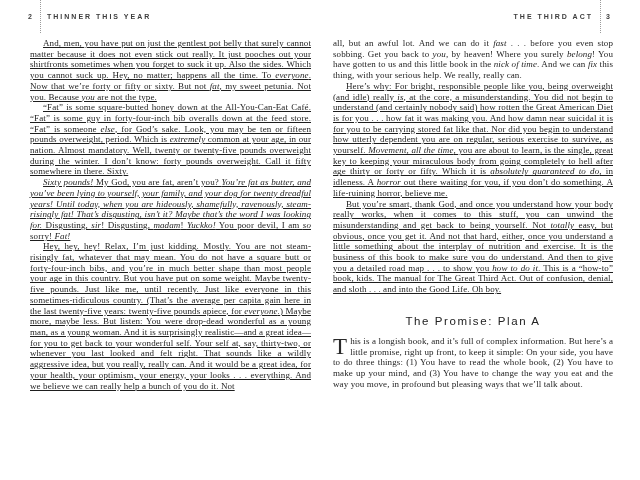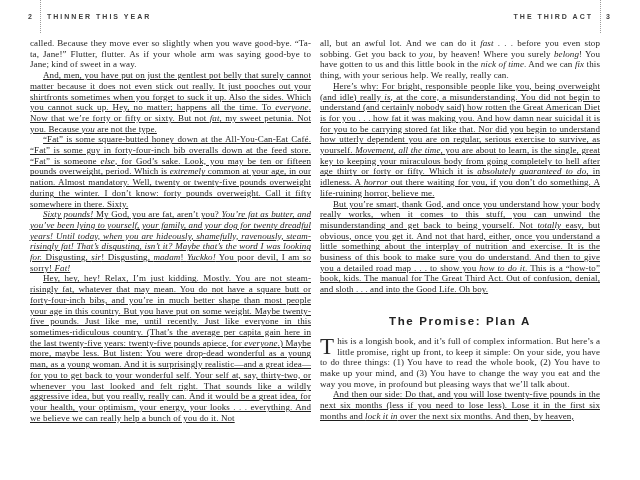--- a/index.html
+++ b/index.html
@@ -39,34 +39,34 @@
   }
   .rule-left  { left: 40px; }
   .rule-right { left: 600px; }
   
   .page-text {
     position: absolute;
     top: 38px;
     width: 281px;
   }
   .page-text.left  { left: 30px; }
-  .page-text.right { left: 320px; width: 280px; }
+  .page-text.right { left: 333px; width: 280px; }
   .page-text p {
     margin: 0;
     text-align: justify;
     font-size: 9px;
     line-height: 10.7px;
     letter-spacing: 0.1px;
   }
   .page-text p.indent { text-indent: 13px; text-decoration: underline; }
   .section-heading {
     margin: 20px 0 9px 0;
     text-align: center;
     font-family: "Liberation Sans", sans-serif;
-    font-weight: 700;
+    font-weight: 400;
     font-size: 11.5px;
     letter-spacing: 1.6px;
     color: #222222;
   }
   .dropcap {
     float: left;
     font-size: 23px;
     line-height: 19.5px;
     padding: 1px 3px 0 0;
     font-weight: 400;
@@ -80,33 +80,31 @@
 
   <span class="folio folio-left">2</span>
   <span class="header-rule rule-left"></span>
   <span class="running-head head-left">THINNER THIS YEAR</span>
 
   <span class="running-head head-right">THE THIRD ACT</span>
   <span class="header-rule rule-right"></span>
   <span class="folio folio-right">3</span>
 
   <div class="page-text left" id="left-text">
-      <p><span>called. Because they move ever so slightly when you wave good-bye. “Ta-ta, Jane!” Flutter, flutter. As if your whole arm was saying good-bye to Jane; kind of sweet in a way.</span></p>
       <p class="indent"><span>And, men, you have put on just the gentlest pot belly that surely cannot matter because it does not even stick out really. It just pooches out your shirtfronts sometimes when you forget to suck it up. Also the sides. Which you cannot suck up. Hey, no matter; happens all the time. To </span><i>everyone</i><span>. Now that we’re forty or fifty or sixty. But not </span><i>fat</i><span>, my sweet petunia. Not you. Because </span><i>you</i><span> are not the type.</span></p>
       <p class="indent"><span>“Fat” is some square-butted honey down at the All-You-Can-Eat Café. “Fat” is some guy in forty-four-inch bib overalls down at the feed store. “Fat” is someone </span><i>else</i><span>, for God’s sake. Look, you may be ten or fifteen pounds overweight, period. Which is </span><i>extremely</i><span> common at your age, in our nation. Almost mandatory. Well, twenty or twenty-five pounds overweight during the winter. I don’t know: forty pounds overweight. Call it fifty somewhere in there. Sixty.</span></p>
       <p class="indent"><i>Sixty pounds!</i><span> My God, you are fat, aren’t you? </span><i>You’re fat as butter, and you’ve been lying to yourself, your family, and your dog for twenty dreadful years! Until today, when you are hideously, shamefully, ravenously, steam-risingly fat! That’s disgusting, isn’t it? Maybe that’s the word I was looking for.</i><span> Disgusting, </span><i>sir</i><span>! Disgusting, </span><i>madam</i><span>! </span><i>Yuckko!</i><span> You poor devil, I am </span><i>so</i><span> sorry! </span><i>Fat!</i></p>
       <p class="indent"><span>Hey, hey, hey! Relax, I’m just kidding. Mostly. You are not steam-risingly fat, whatever that may mean. You do not have a square butt or forty-four-inch bibs, and you’re in much better shape than most people your age in this country. But you have put on some weight. Maybe twenty-five pounds. Just like me, until recently. Just like everyone in this sometimes-ridiculous country. (That’s the average per capita gain here in the last twenty-five years: twenty-five pounds apiece, for </span><i>everyone</i><span>.) Maybe more, maybe less. But listen: You were drop-dead wonderful as a young man, as a young woman. And it is surprisingly realistic—and a great idea—for you to get back to your wonderful self. Your self at, say, thirty-two, or whenever you last looked and felt right. That sounds like a wildly aggressive idea, but you really, really can. And it would be a great idea, for your health, your optimism, your energy, your looks . . . everything. And we believe we can really help a bunch of you do it. Not</span></p>
     </div>
 
   <div class="page-text right">
     <div id="right-text-top">
         <p><span>all, but an awful lot. And we can do it </span><i>fast</i><span> . . . before you even stop sobbing. Get you back to </span><i>you</i><span>, by heaven! Where you surely </span><i>belong</i><span>! You have gotten to us and this little book in the </span><i>nick of time</i><span>. And we can </span><i>fix</i><span> this thing, with your serious help. We really, really can.</span></p>
         <p class="indent"><span>Here’s why: For bright, responsible people like you, being overweight (and idle) really </span><i>is</i><span>, at the core, a misunderstanding. You did not begin to understand (and certainly nobody said) how rotten the Great American Diet is for you . . . how fat it was making you. And how damn near suicidal it is for you to be carrying stored fat like that. Nor did you begin to understand how utterly dependent you are on regular, serious exercise to survive, as yourself. </span><i>Movement, all the time</i><span>, you are about to learn, is the single, great key to keeping your miraculous body from going completely to hell after age thirty or forty or fifty. Which it is </span><i>absolutely guaranteed to do</i><span>, in idleness. A </span><i>horror</i><span> out there waiting for you, if you don’t do something. A life-ruining horror, believe me.</span></p>
         <p class="indent"><span>But you’re smart, thank God, and once you understand how your body really works, when it comes to this stuff, you can unwind the misunderstanding and get back to being yourself. Not </span><i>totally</i><span> easy, but obvious, once you get it. And not that hard, either, once you understand a little something about the interplay of nutrition and exercise. It is the business of this book to make sure you do understand. And then to give you a detailed road map . . . to show you </span><i>how to do it</i><span>. This is a “how-to” book, kids. The manual for The Great Third Act. Out of confusion, denial, and sloth . . . and into the Good Life. Oh boy.</span></p>
       </div>
     <h2 class="section-heading">The Promise: Plan A</h2>
     <div id="right-text-bottom">
         <p><span class="dropcap">T</span><span>his is a longish book, and it’s full of complex information. But here’s a little promise, right up front, to keep it simple: On your side, you have to do three things: (1) You have to read the whole book, (2) You have to make up your mind, and (3) You have to change the way you eat and the way you move, in profound but pleasing ways that we’ll talk about.</span></p>
-        <p class="indent"><span>And then our side: Do that, and you will lose twenty-five pounds in the next six months (less if you need to lose less). Lose it in the first six months and </span><i>lock it in</i><span> over the next six months. And then, by heaven,</span></p>
       </div>
   </div>
 
 </div>
 
 </body></html>

